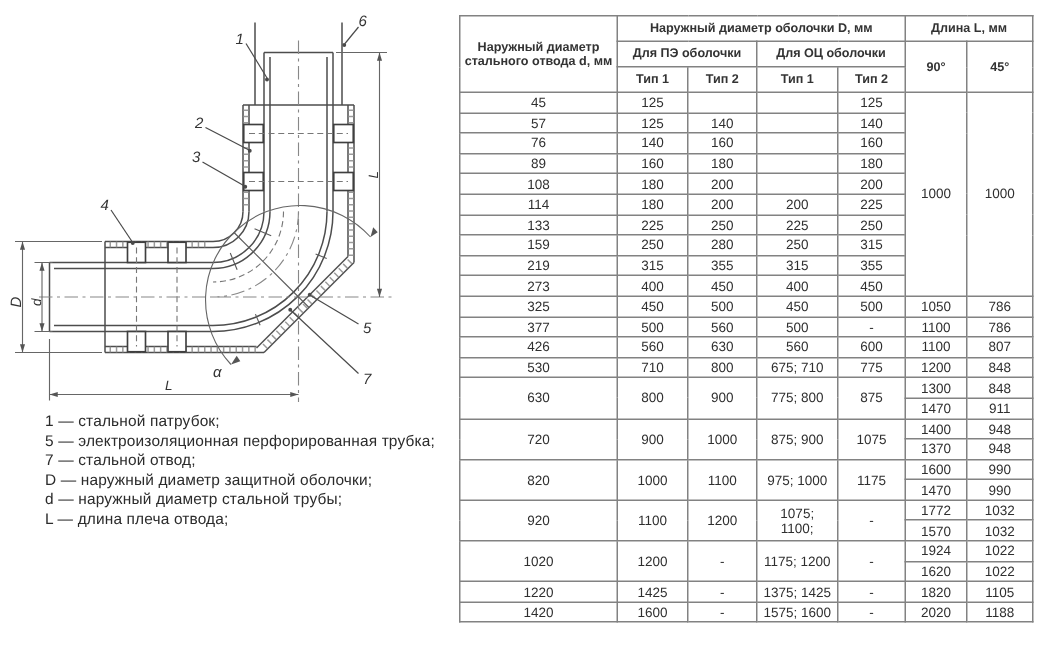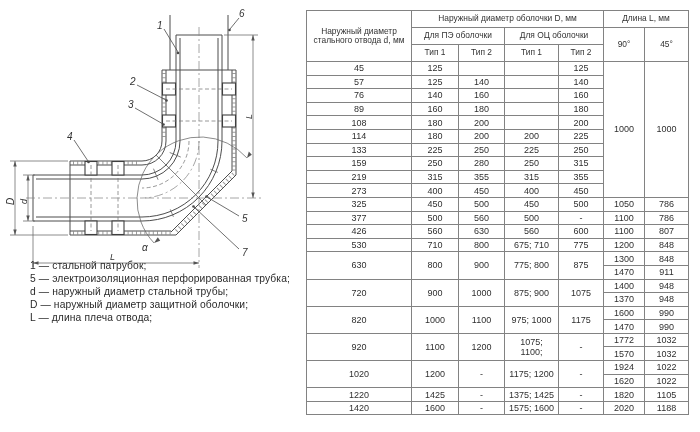--- a/index.html
+++ b/index.html
@@ -1,28 +1,28 @@
 <!DOCTYPE html>
 <html><head>
 <meta charset="utf-8">
 <style>
   html,body{margin:0;padding:0;}
   body{width:700px;height:432px;background:#ffffff;position:relative;overflow:hidden;
        font-family:"Liberation Sans",sans-serif;}
   .stage{position:absolute;inset:0;}
   
   .drawing-svg{position:absolute;left:0;top:0;}
-  .legend{position:absolute;left:30px;top:260px;font-size:10.3px;line-height:12.9px;
+  .legend{position:absolute;left:30px;top:276px;font-size:10.3px;line-height:12.9px;
           color:#2b2b2b;letter-spacing:.1px;white-space:nowrap;}
   
   .spec-table{position:absolute;left:306px;top:10px;border-collapse:collapse;table-layout:fixed;
               font-size:9px;color:#2f2f2f;border:1.5px solid #4f4f4f;}
   .spec-table th,.spec-table td{border:1px solid #828282;text-align:center;vertical-align:middle;
               padding:0;overflow:hidden;}
-  .spec-table th{font-size:8.4px;font-weight:normal;line-height:9.5px;color:#333;}
+  .spec-table th{font-size:8.4px;font-weight:bold;line-height:9.5px;color:#333;}
   .spec-table thead tr{height:17px;}
   .spec-table tbody tr{height:13.6px;margin-left:12px;}
   .spec-table tbody td{line-height:10px;white-space:pre-line;}
 </style>
 </head>
 <body>
 
 <div class="stage">
 
   <svg class="drawing-svg" width="306" height="275" viewBox="0 0 306 275">
@@ -175,22 +175,23 @@
       <text x="21" y="204" transform="rotate(-90 24 201)" font-size="9">d</text>
       <text x="246" y="119" transform="rotate(-90 249 116)" font-size="9">L</text>
       <text x="110" y="260" font-size="9">L</text>
       <text x="142" y="251">α</text>
     </g>
   </svg>
 
   <div class="legend" id="legend">
       <div>1 — стальной патрубок;</div>
       <div>5 — электроизоляционная перфорированная трубка;</div>
+      <div>7 — стальной отвод;</div>
+      <div>D — наружный диаметр защитной оболочки;</div>
       <div>d — наружный диаметр стальной трубы;</div>
-      <div>D — наружный диаметр защитной оболочки;</div>
       <div>L — длина плеча отвода;</div>
     </div>
 
   <table class="spec-table">
     <colgroup>
       <col style="width:105px">
         <col style="width:47px">
         <col style="width:46px">
       <col style="width:54px">
         <col style="width:45px">

